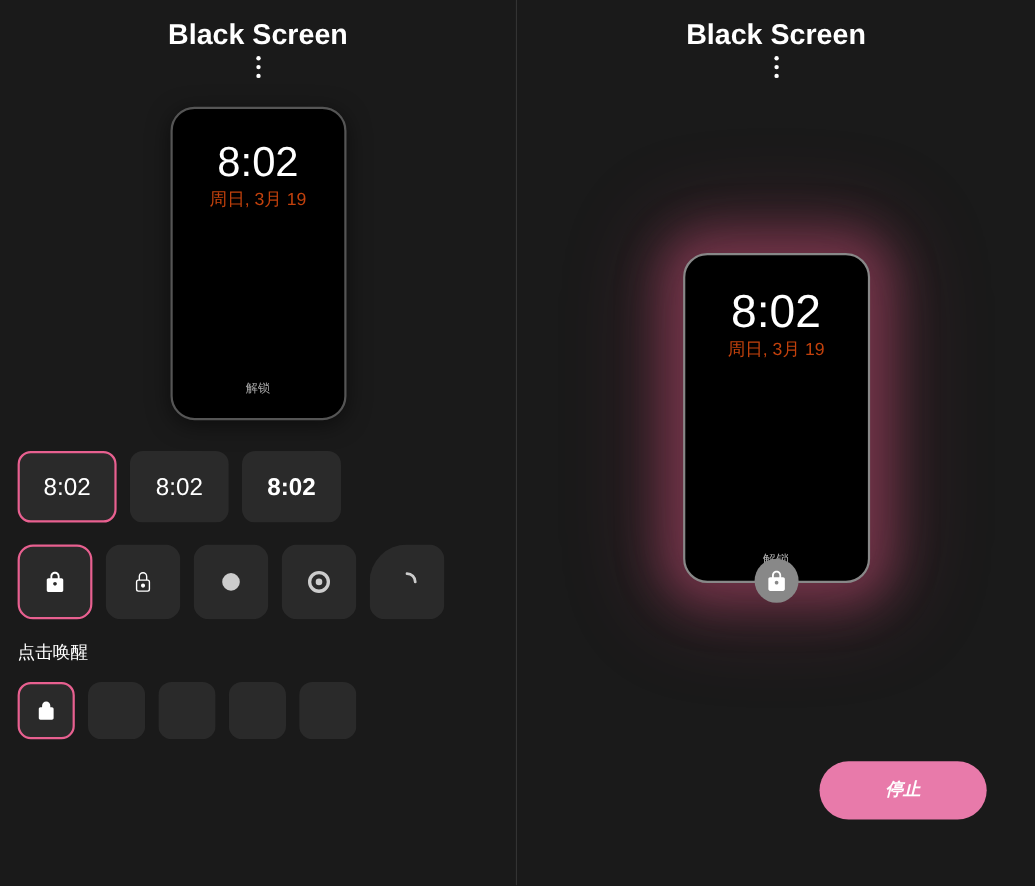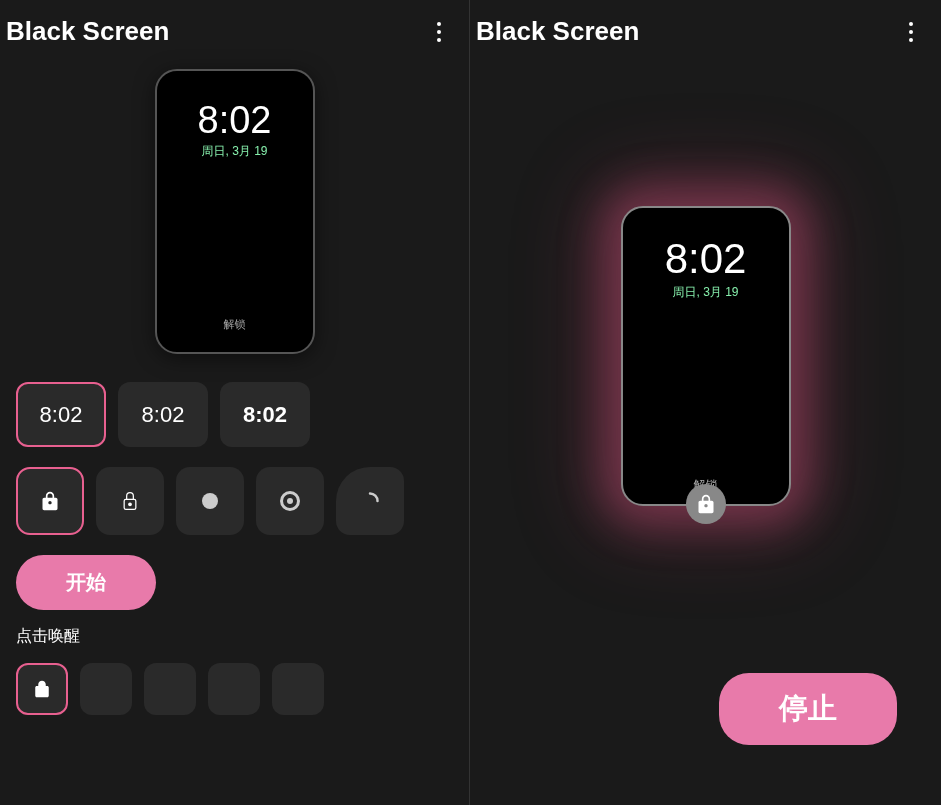--- a/index.html
+++ b/index.html
@@ -33,22 +33,23 @@
       background: #1a1a1a;
       display: flex;
       flex-direction: column;
     }
 
     
     .header {
       display: flex;
       align-items: center;
       justify-content: space-between;
-      padding: 16px 16px 12px 6px;
-      flex-shrink: 0;
+      padding: 16px 16px 12px 16px;
+      flex-shrink: 0;
+      flex-direction: column;
     }
 
     .header-title {
       font-size: 26px;
       font-weight: 700;
       color: #fff;
     }
 
     
     .phone-preview-container {
@@ -99,22 +100,22 @@
 
     .phone-time-right {
       font-size: 42px;
       font-weight: 300;
       color: #fff;
       text-align: center;
       line-height: 1;
     }
 
     .phone-date {
-      font-size: 12px;
-      color: #86efac;
+      font-size: 16px;
+      color: #c2410c;
       text-align: center;
       margin-top: 4px;
     }
 
     .phone-unlock {
       font-size: 11px;
       color: #aaa;
       text-align: center;
     }
 
@@ -242,25 +243,26 @@
       flex-shrink: 0;
     }
 
     
     .stop-button {
       background: #e87aaa;
       color: #fff;
       border: none;
       border-radius: 30px;
       padding: 16px 60px;
-      font-size: 29px;
+      font-size: 16px;
       font-weight: 600;
       cursor: pointer;
       margin: auto 20px 20px auto;
       align-self: flex-end;
+      font-style: italic;
     }
 
     .right-content {
       display: flex;
       flex-direction: column;
       height: 100%;
     }
 
     .right-phone-area {
       display: flex;
@@ -409,23 +411,20 @@
         <div class="circle-ring"></div>
       </div>
 
       <div class="float-btn-option">
         <svg width="20" height="20" viewBox="0 0 24 24">
           <path d="M12 3 A9 9 0 0 1 21 12" stroke="#ccc" stroke-width="3" fill="none" stroke-linecap="round"></path>
         </svg>
       </div>
     </div>
 
-    <div class="bottom-action-row">
-      <button class="start-button">开始</button>
-    </div>
 
     <div class="section-label">点击唤醒</div>
     <div class="wake-tap-row">
       <div class="wake-option selected">
         <svg width="18" height="18" viewBox="0 0 24 24" fill="white">
           <path d="M12 1C9.24 1 7 3.24 7 6v2H5c-1.1 0-2 .9-2 2v11c0 1.1.9 2 2 2h14c1.1 0 2-.9 2-2V10c0-1.1-.9-2-2-2h-2V6c0-2.76-2.24-5-5-5z"></path>
         </svg>
       </div>
       <div class="wake-option"></div>
       <div class="wake-option"></div>

